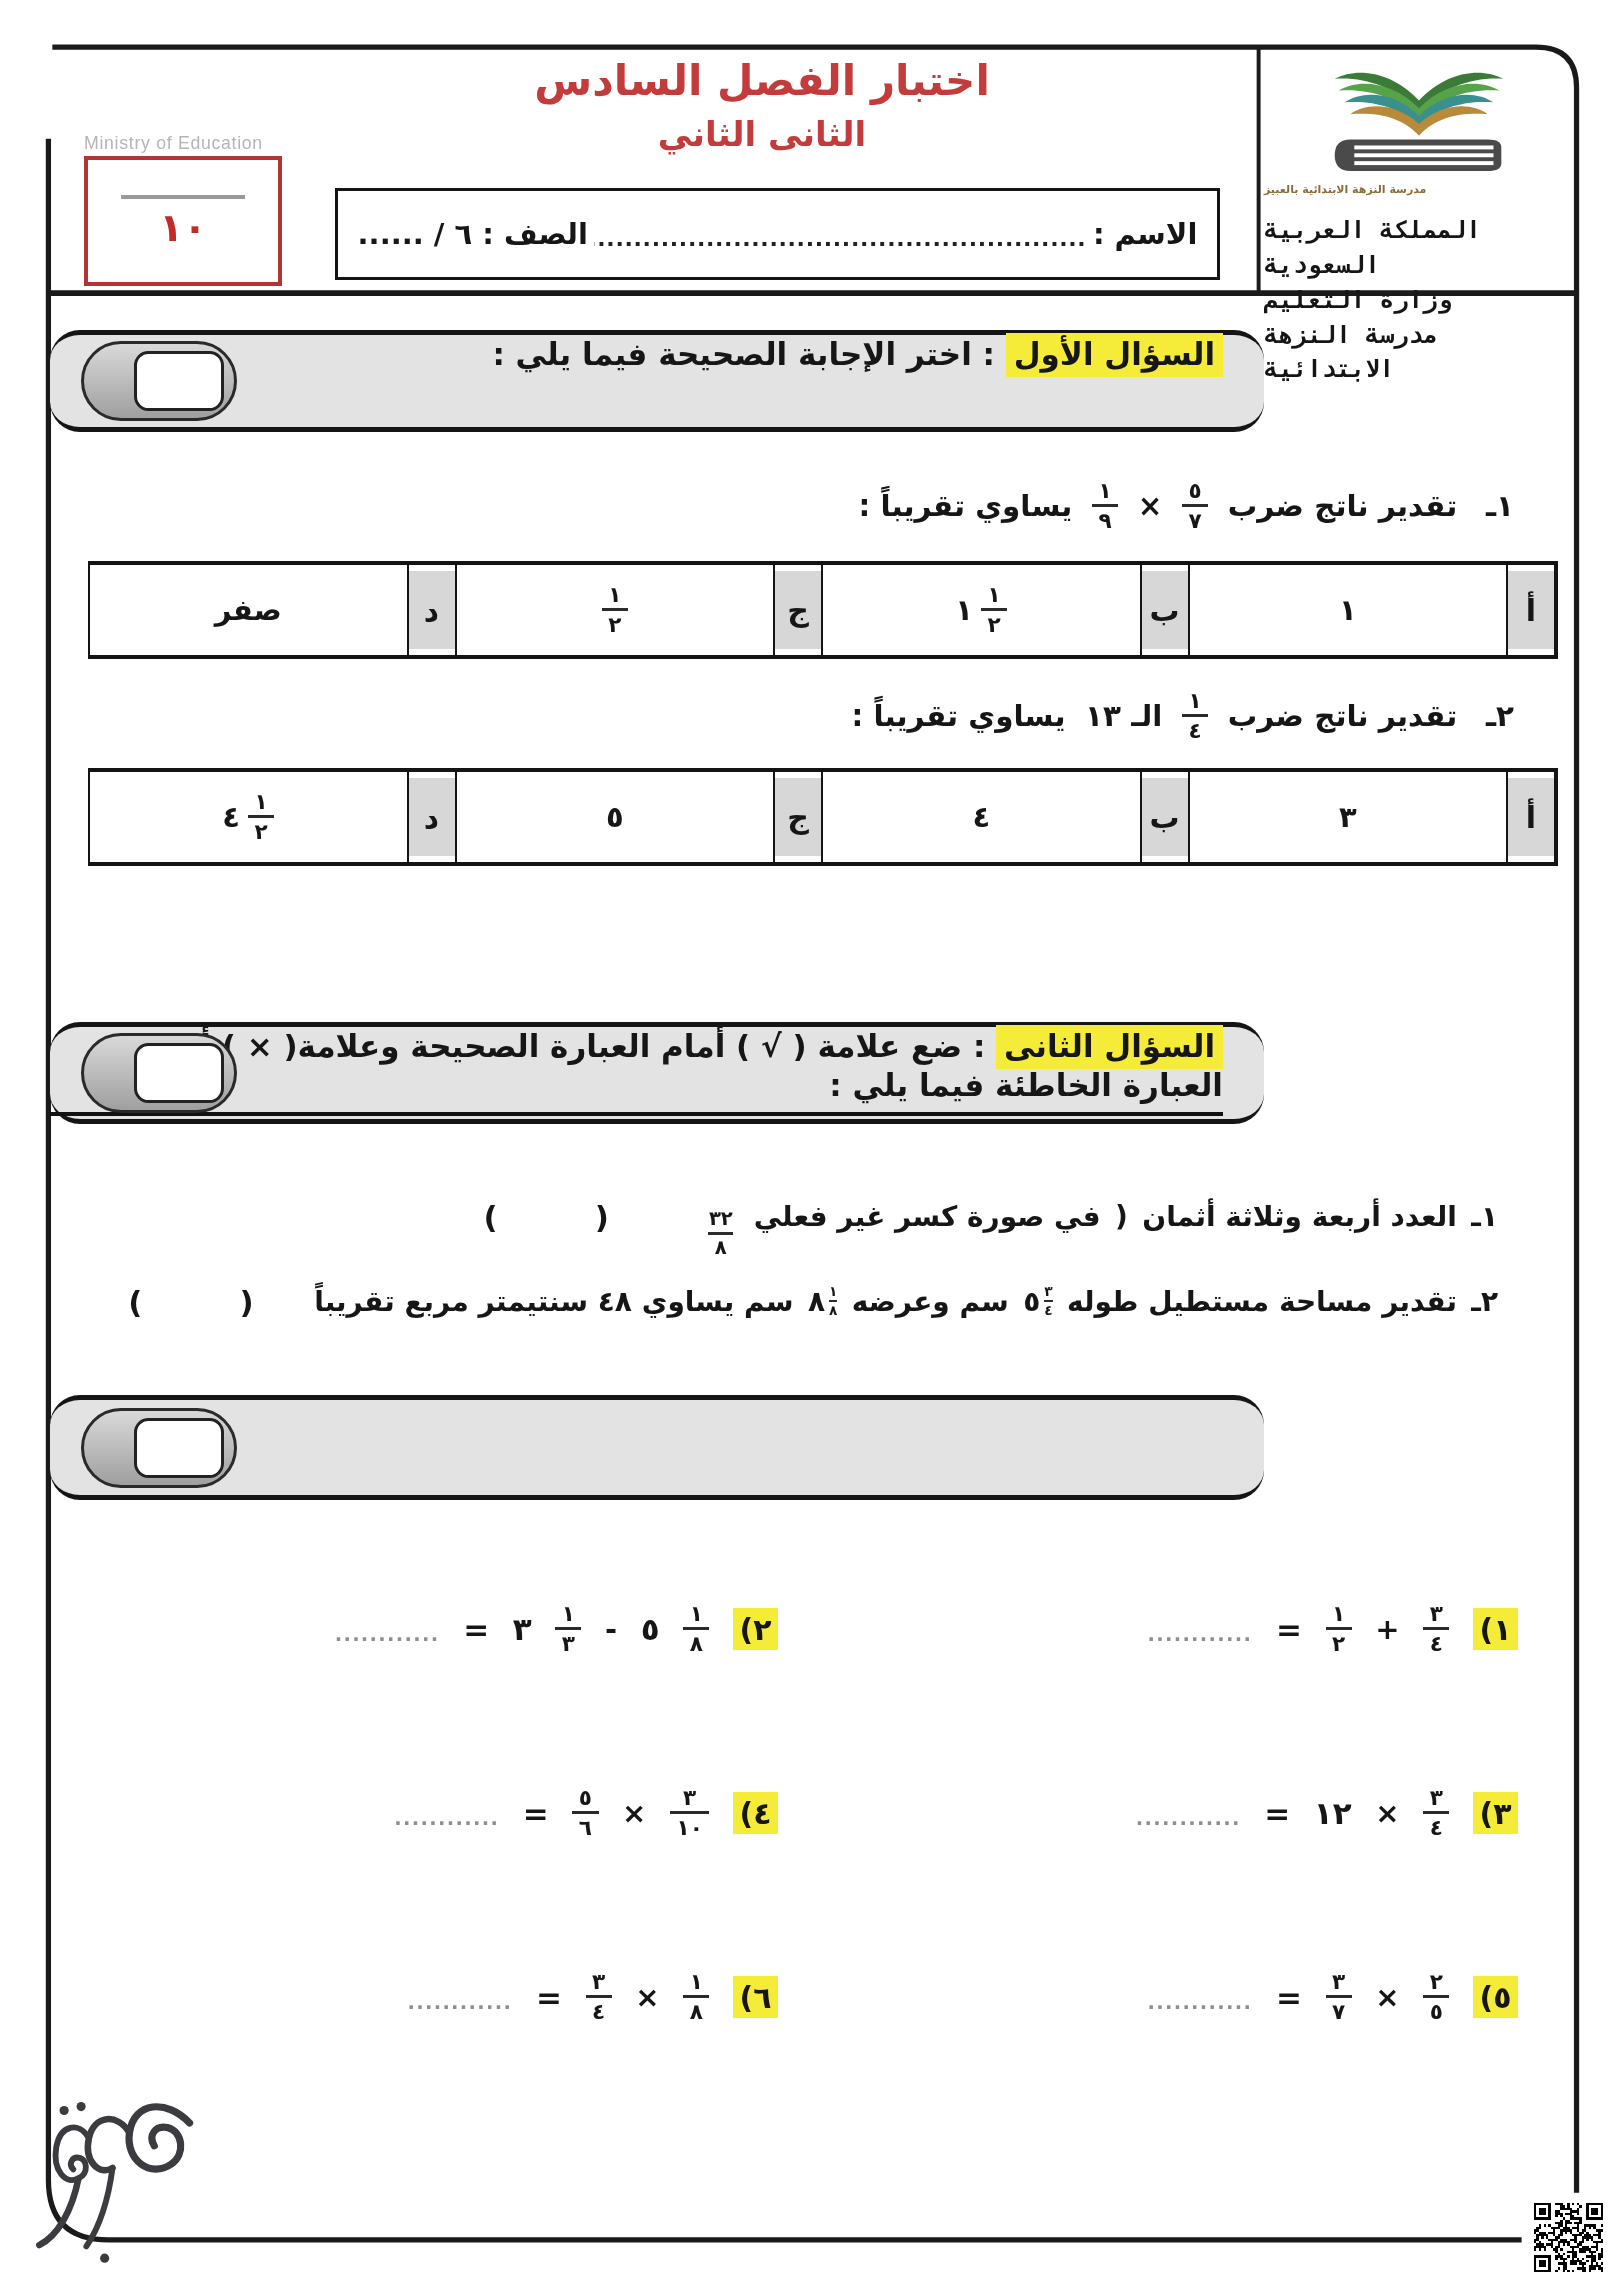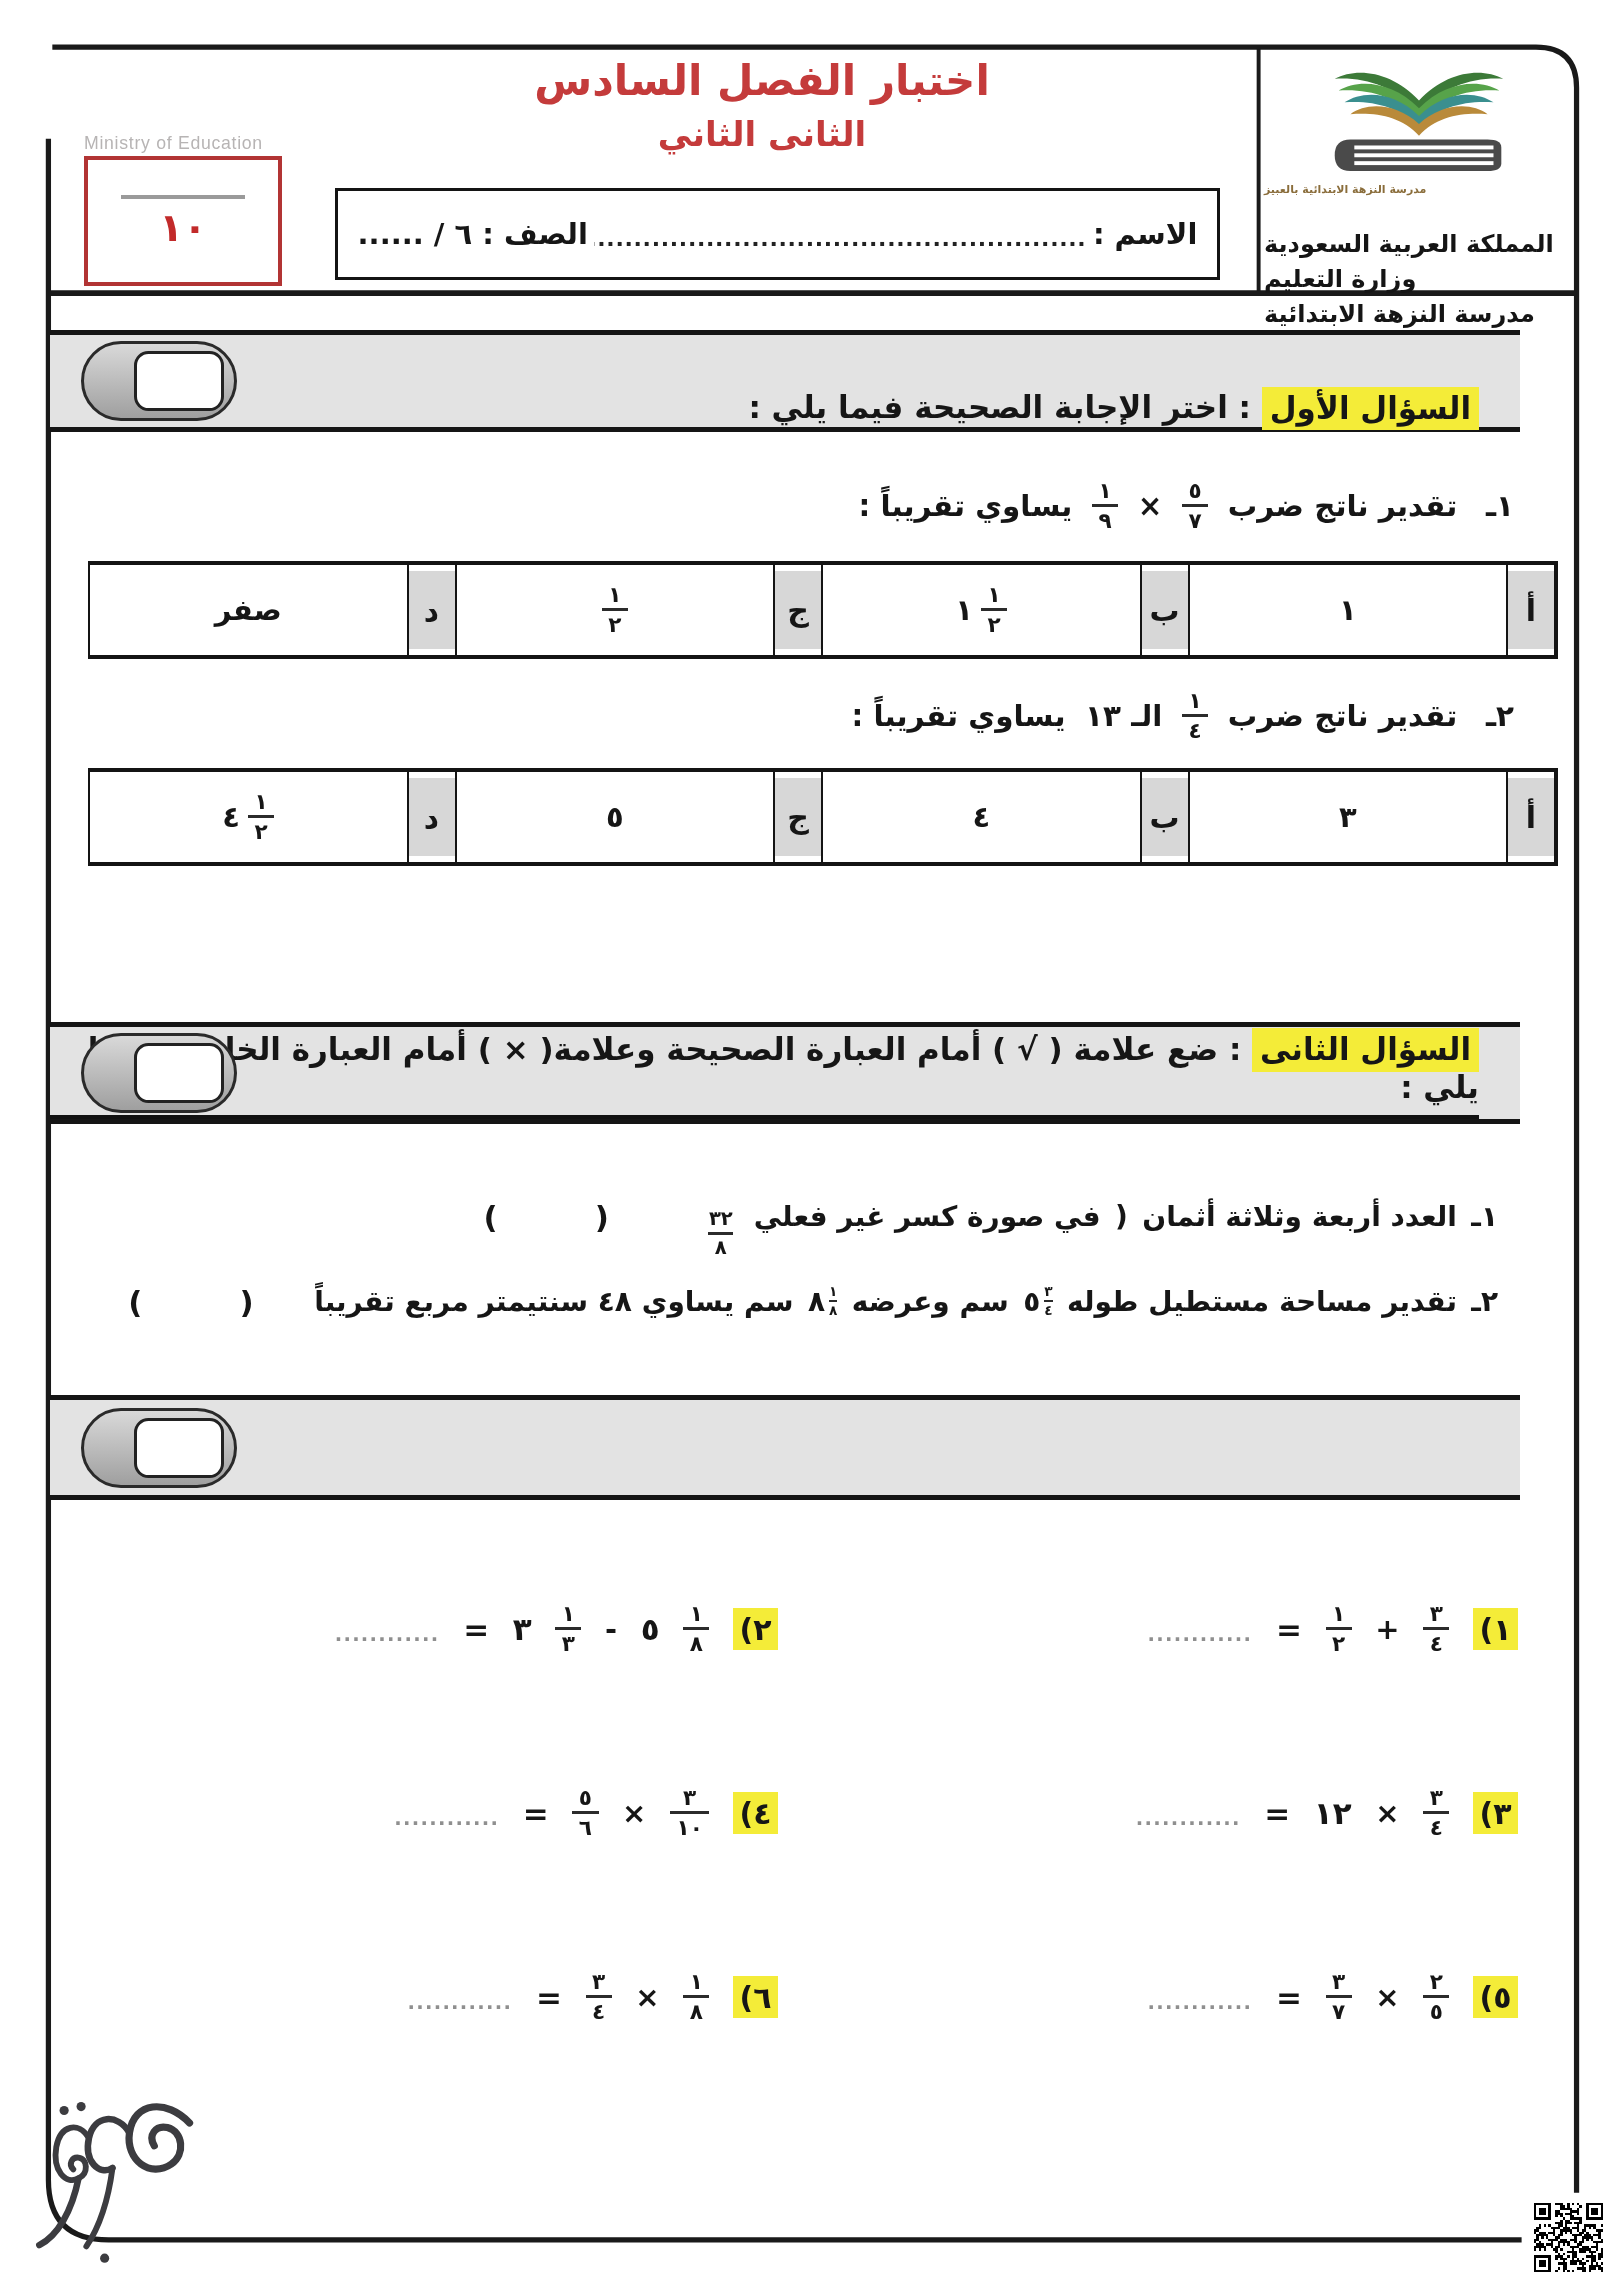--- a/index.html
+++ b/index.html
@@ -19,32 +19,32 @@
   .score-box .rule { width:124px; height:3.3px; background:#9a9a9a; margin-bottom:9.2px; }
   .score-box .val { font-size:39px; font-weight:bold; color:#c22a2a; line-height:1; }
 
   .title-block { position:absolute; left:281px; top:56px; width:962px; text-align:center; color:#c43b3b; }
   .title-block .t1 { font-size:42px; font-weight:bold; }
   .title-block .t2 { font-size:34px; font-weight:bold; margin-top:9.2px; }
 
   .school-panel { position:absolute; left:1264px; top:55px; width:309px; text-align:left; }
   .logo { width:196px; height:123px; display:block; margin:3.9px auto 0; }
   .logo-caption { font-size:11px; font-weight:bold; color:#8a6d3b; margin-top:1.3px; }
-  .org-lines { margin-top:31px; font-size:24px; font-weight:bold; line-height:1.45; color:#151515; }
+  .org-lines { margin-top:19px; font-size:24px; font-weight:bold; line-height:1.45; color:#151515;font-family:Liberation Mono, monospace; }
 
   .name-box { position:absolute; left:335px; top:188px; width:885px; height:92px; border:3.9px solid #141414;
               background:#fff; display:flex; align-items:center; padding:0 19.6px; font-size:29px; font-weight:bold; }
   .name-box .dots { flex:1; overflow:hidden; white-space:nowrap; font-size:22px; color:#222;
                     letter-spacing:0.7px; margin:9.2px 6.5px 0; }
   .name-box .class-lbl { white-space:pre; }
 
   
-  .sec-bar { position:absolute; left:50px; width:1470px; background:#e3e3e3;
+  .sec-bar { position:absolute; left:50px; width:1214px; background:#e3e3e3;
              border-top:5.2px solid #151515; border-bottom:5.2px solid #151515;
-             display:flex; align-items:flex-end; }
+             display:flex; align-items:flex-start;border-radius:30px; }
   .sec-text { padding-right:41px; font-size:31px; font-weight:bold; line-height:1.25; }
   .sec-text .hl { background:#f4ec38; padding:2.6px 7.9px 5.2px; }
   .sec-text.underlined .inner { border-bottom:4.6px solid #111; padding-bottom:7.9px; display:inline-block; }
 
   .capsule { position:absolute; left:31px; top:50%; transform:translateY(-50%);
              width:156px; height:80px; background:linear-gradient(#d9d9d9,#9f9f9f);
              border:3.3px solid #2a2a2a; border-radius:40px; display:flex; align-items:center; }
   .capsule .num { font-size:38px; font-weight:bold; color:#111; margin-right:17px; line-height:1; }
   .capsule .slot { position:absolute; right:10.5px; top:7.2px; width:90px; height:60px;
                    background:#fff; border:3.3px solid #222; border-radius:14.4px; }

